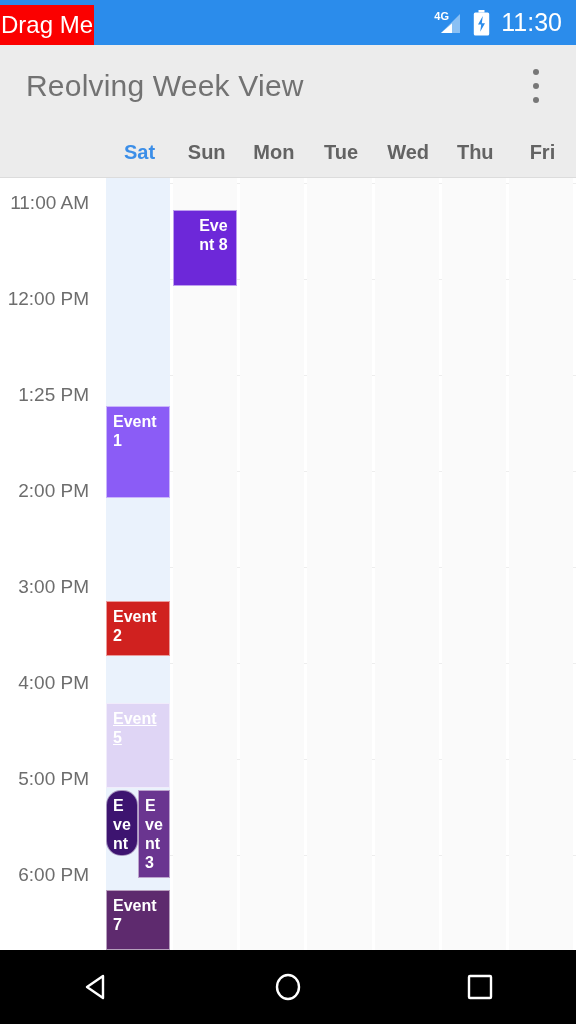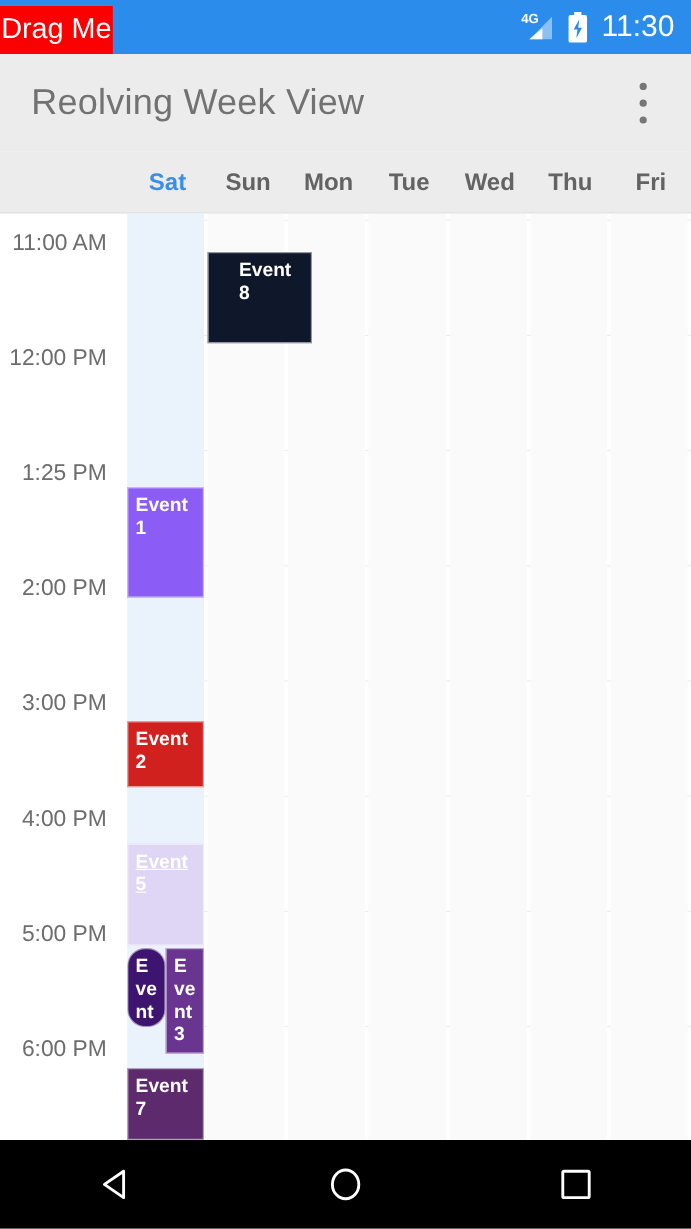--- a/index.html
+++ b/index.html
@@ -212,21 +212,21 @@
         <div class="hourline" style="top: 677px;"></div>
       </div>
     <div class="cols" id="cols">
         <div class="col today" style="left: 0px; width: 64.1429px;"></div>
         <div class="col" style="left: 67.1429px; width: 64.1429px;"></div>
         <div class="col" style="left: 134.286px; width: 64.1429px;"></div>
         <div class="col" style="left: 201.429px; width: 64.1429px;"></div>
         <div class="col" style="left: 268.571px; width: 64.1429px;"></div>
         <div class="col" style="left: 335.714px; width: 64.1429px;"></div>
         <div class="col" style="left: 402.857px; width: 64.1429px;"></div>
-        <div class="event" style="left: 67.1429px; width: 87px; top: 32px; height: 76px; background: #0f172a; padding-left: 25px;">Event 8</div>
+        <div class="event" style="left: 67.1429px; width: 64px; top: 32px; height: 76px; background: #6d28d9; padding-left: 25px;">Event 8</div>
         <div class="event" style="left: 0px; width: 64.1429px; top: 228px; height: 92px; background: #8b5cf6;">Event 1</div>
         <div class="event" style="left: 0px; width: 64.1429px; top: 423px; height: 55px; background: rgb(208, 33, 31);">Event 2</div>
         <div class="event" style="left: 0px; width: 64.1429px; top: 525px; height: 85px; background: rgb(223, 213, 245); text-decoration: underline;">Event 5</div>
         <div class="event" style="left: 0px; width: 32.0714px; top: 612px; height: 66px; background: rgb(61, 20, 112); border-radius: 15px;">Event 6</div>
         <div class="event" style="left: 32.0714px; width: 32.0714px; top: 612px; height: 88px; background: rgb(106, 53, 144);">Event 3</div>
         <div class="event" style="left: 0px; width: 64.1429px; top: 712px; height: 60px; background: rgb(94, 42, 110);">Event 7</div>
       </div>
   </div>
 
   <div class="navbar">

